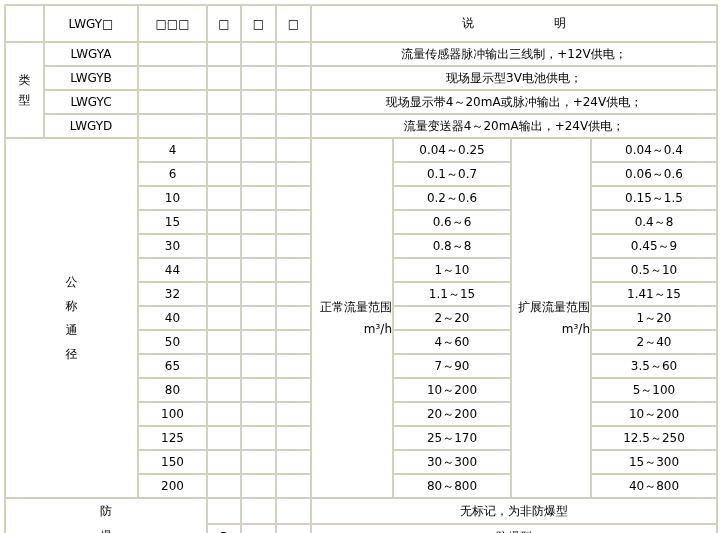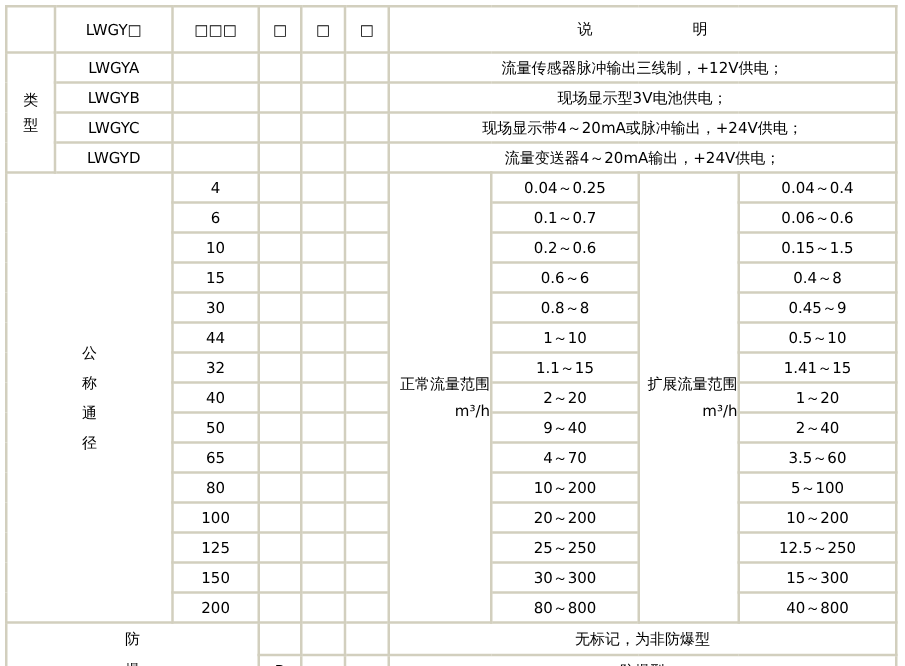--- a/index.html
+++ b/index.html
@@ -196,29 +196,29 @@
         <td></td>
         <td></td>
     <td>2～20</td>
     <td>1～20</td>
   </tr>
   <tr class="h-std">
     <td>50</td>
     <td></td>
         <td></td>
         <td></td>
-    <td>9～40</td>
+    <td>4～60</td>
     <td>2～40</td>
   </tr>
   <tr class="h-std">
     <td>65</td>
     <td></td>
         <td></td>
         <td></td>
-    <td>4～70</td>
+    <td>7～90</td>
     <td>3.5～60</td>
   </tr>
   <tr class="h-std">
     <td>80</td>
     <td></td>
         <td></td>
         <td></td>
     <td>10～200</td>
     <td>5～100</td>
   </tr>
@@ -228,21 +228,21 @@
         <td></td>
         <td></td>
     <td>20～200</td>
     <td>10～200</td>
   </tr>
   <tr class="h-std">
     <td>125</td>
     <td></td>
         <td></td>
         <td></td>
-    <td>25～250</td>
+    <td>25～170</td>
     <td>12.5～250</td>
   </tr>
   <tr class="h-std">
     <td>150</td>
     <td></td>
         <td></td>
         <td></td>
     <td>30～300</td>
     <td>15～300</td>
   </tr>

